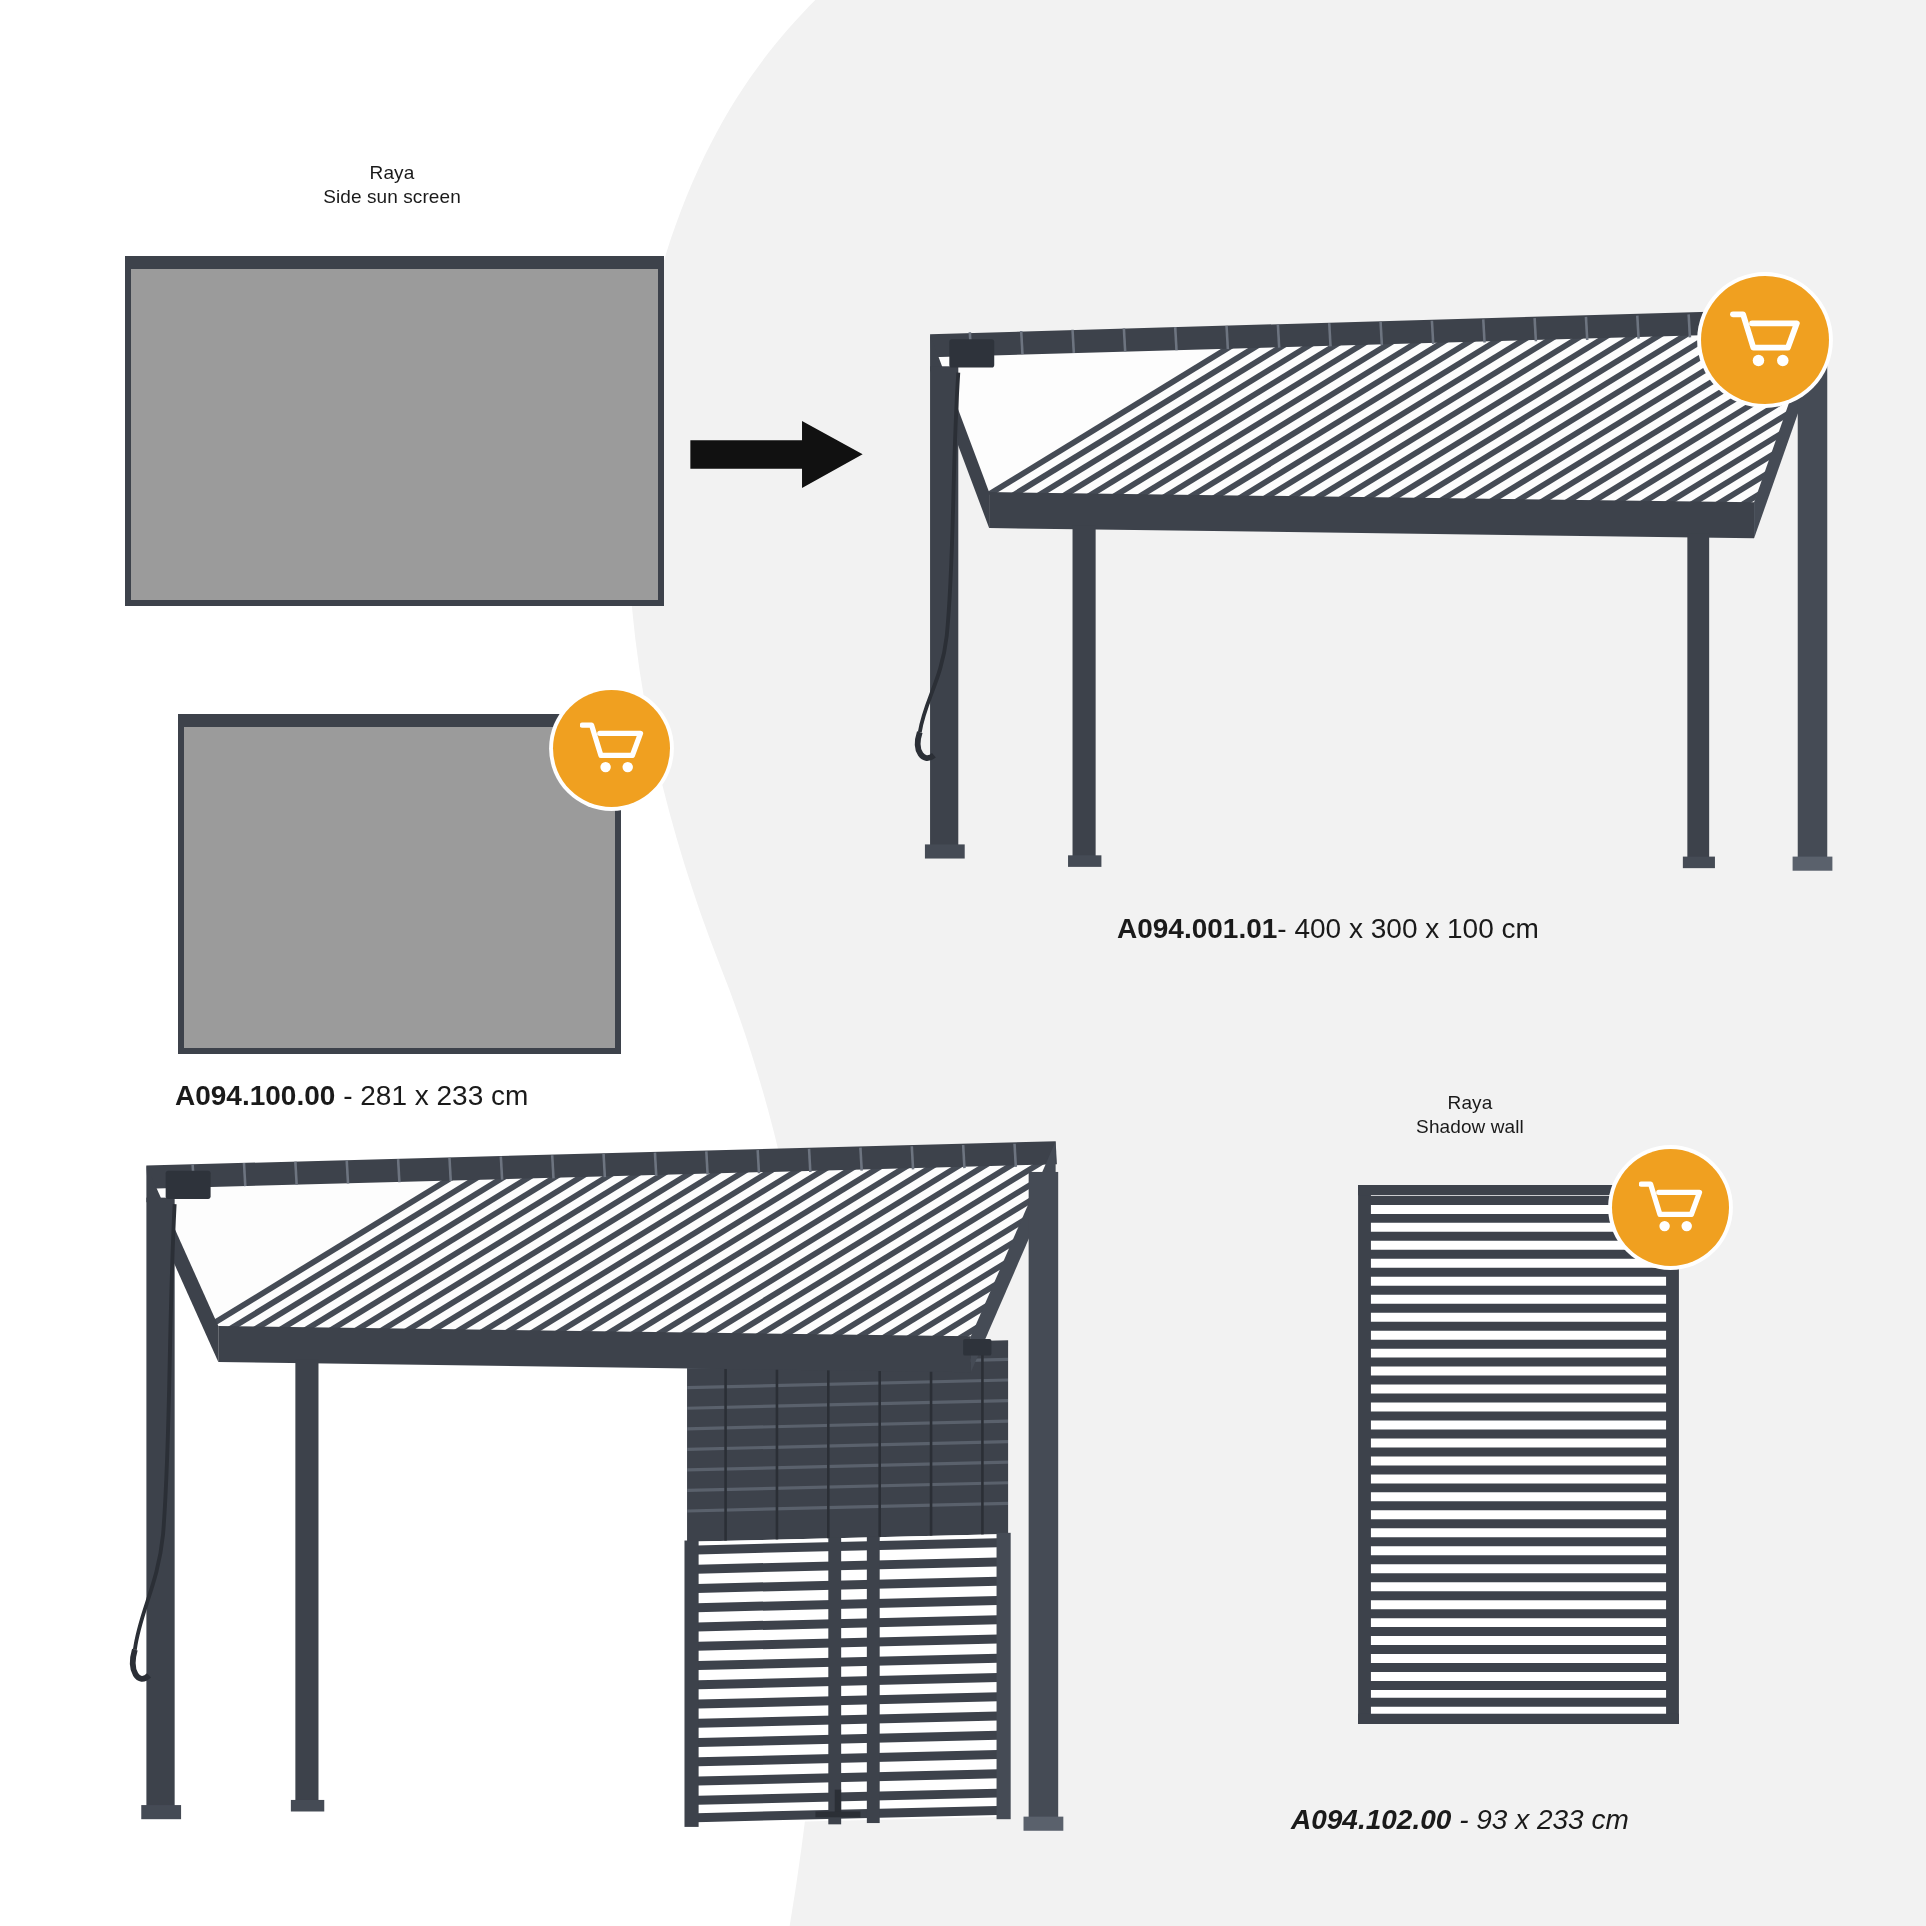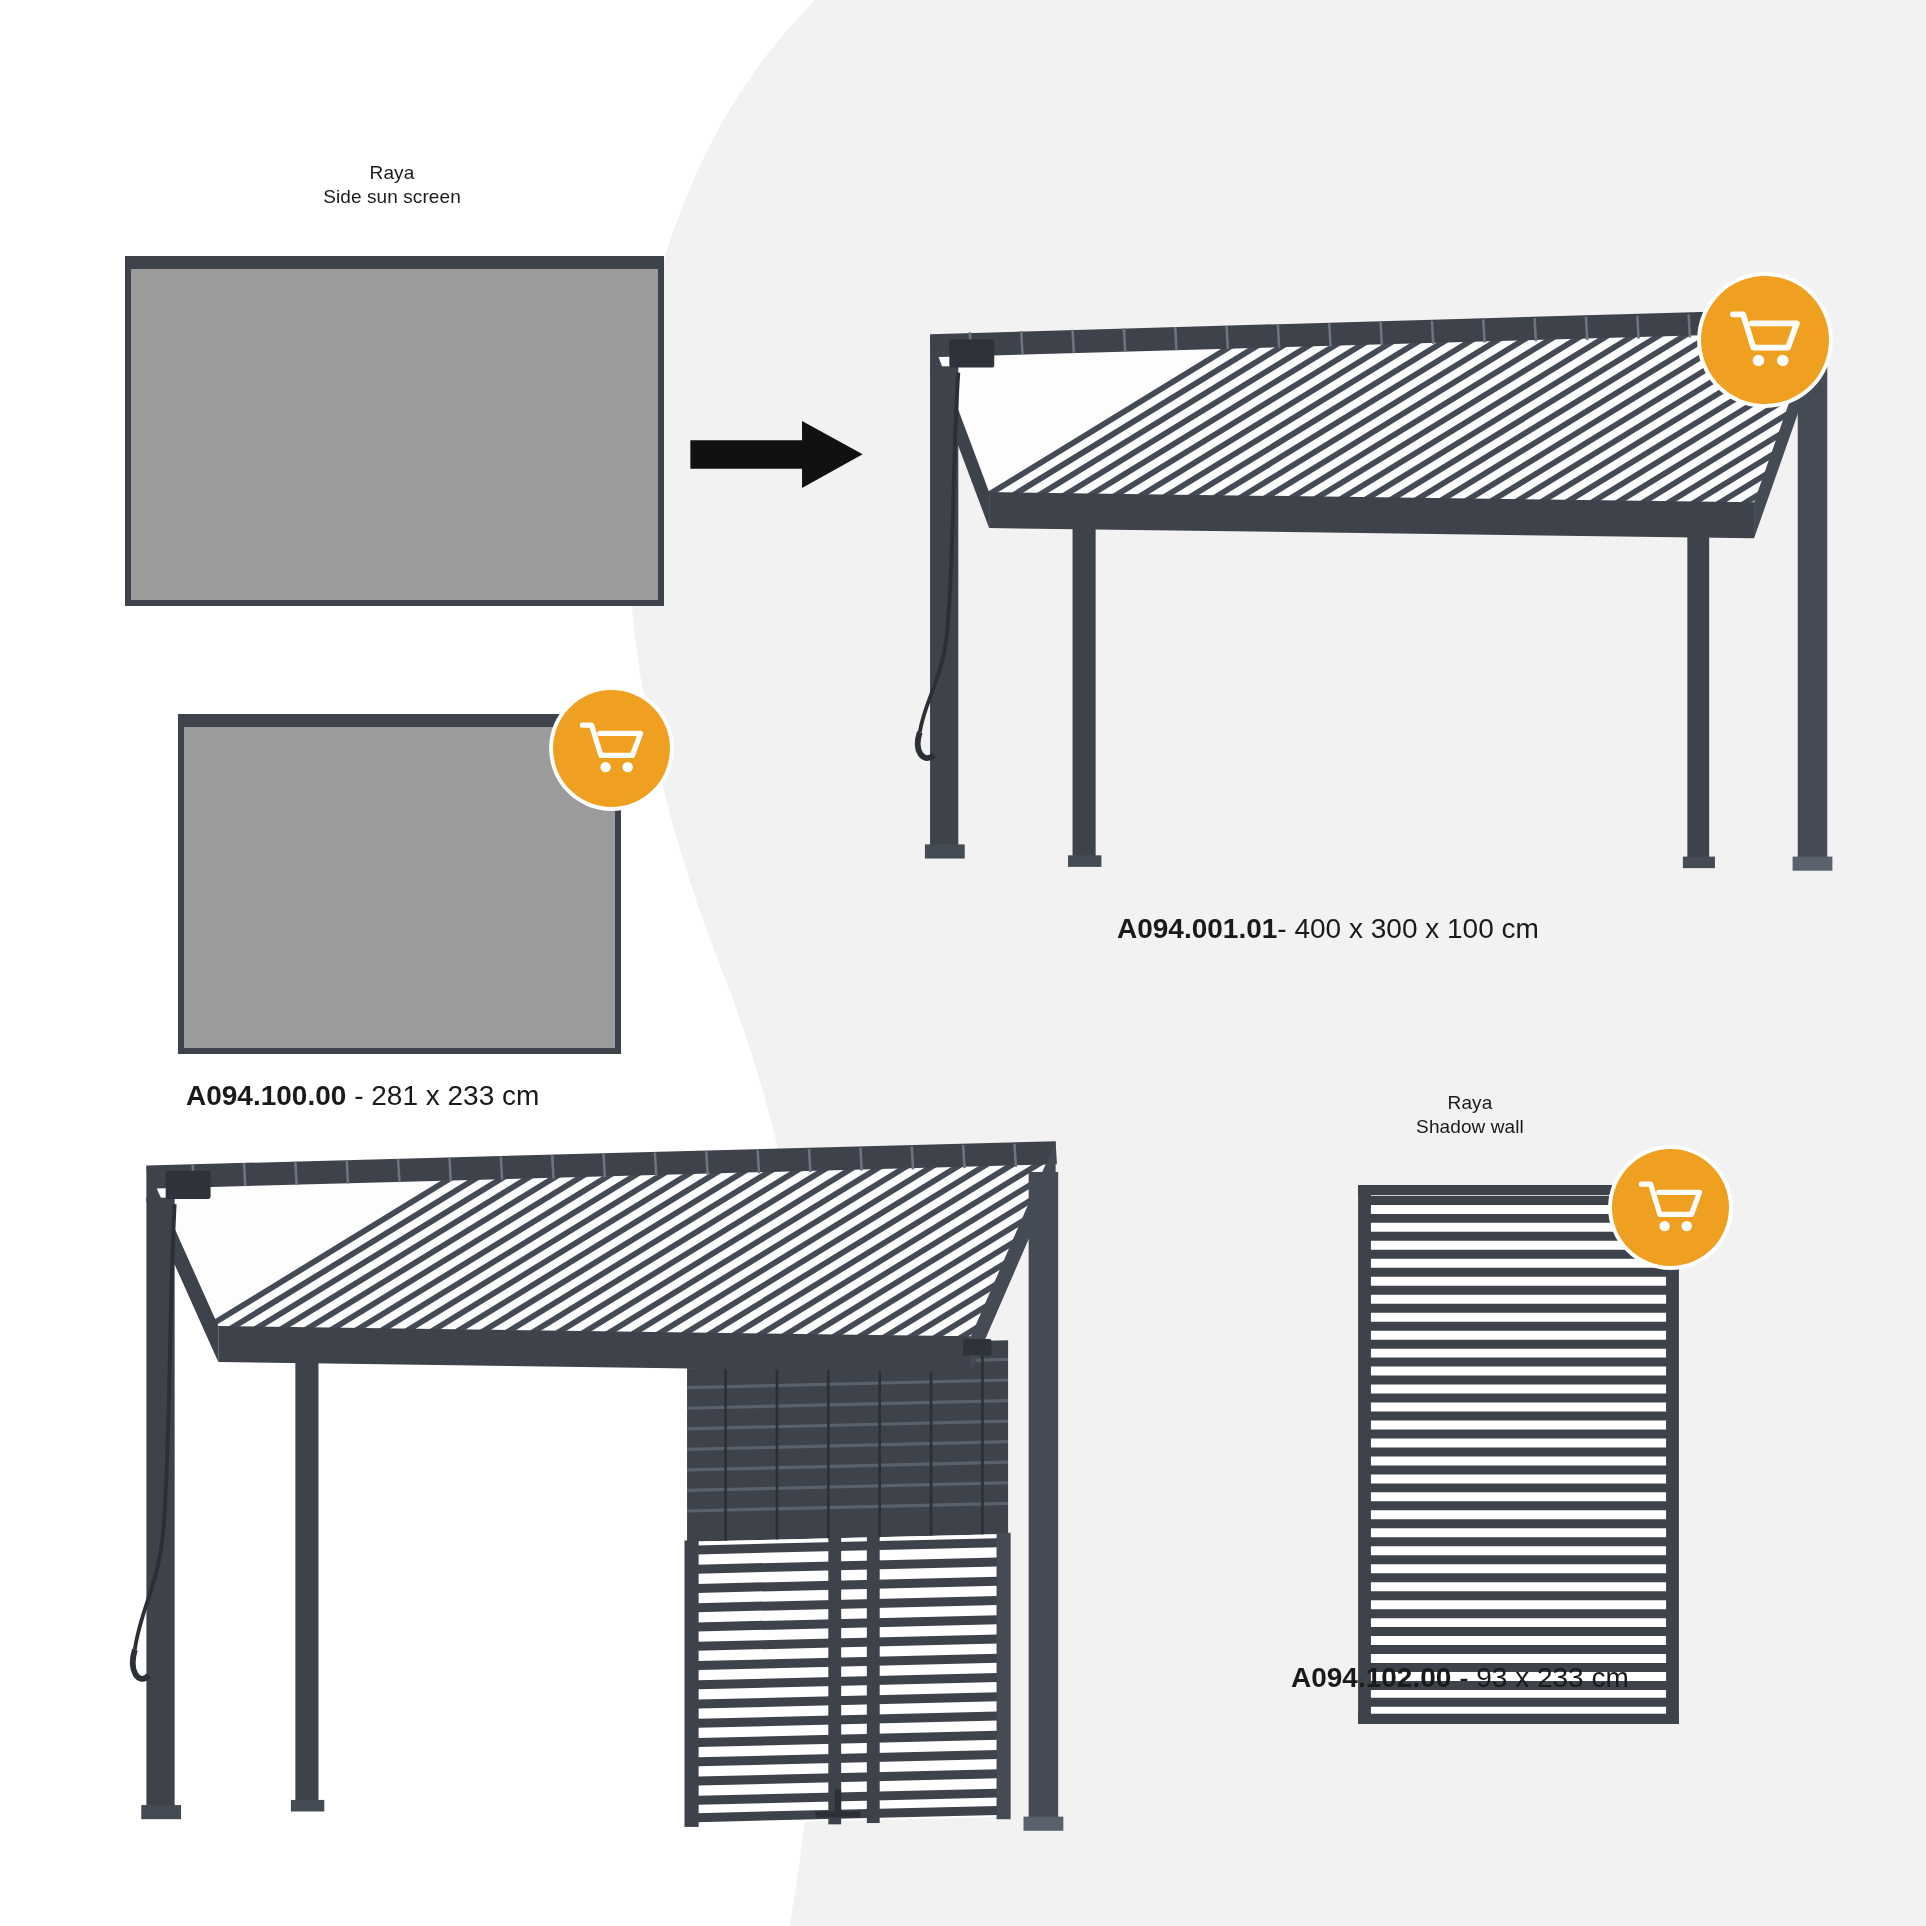--- a/index.html
+++ b/index.html
@@ -214,21 +214,21 @@
 <div class="screen" style="left:178px; top:714px; width:443px; height:340px;"></div>
 
 <div class="cart" style="left:553px; top:690px; width:117px; height:117px;">
   <svg width="64" height="59" viewBox="0 0 110 100">
     <path d="M4 10 h16 l16 52 h54 l14 -38 h-70" fill="none" stroke="#ffffff" stroke-width="9" stroke-linecap="round" stroke-linejoin="round"></path>
     <circle cx="44" cy="82" r="9" fill="#ffffff"></circle>
     <circle cx="82" cy="82" r="9" fill="#ffffff"></circle>
   </svg>
 </div>
 
-<div class="caption" style="left:186px; top:1079px;">
+<div class="caption" style="left:175px; top:1079px;">
   <b>A094.100.00</b><span> - 281 x 233 cm</span>
 </div>
 
 <div class="pergola" style="left:109px; top:1136px; width:1002px; height:732px;">
   <svg viewBox="0 0 1560 1140" width="1002" height="732">
     <defs>
       <clipPath id="roofClipB">
         <polygon points="60,70 1470,40 1340,320 170,300"></polygon>
       </clipPath>
       <clipPath id="wallClipB">
@@ -404,16 +404,16 @@
 </div>
 
 <div class="cart" style="left:1612px; top:1149px; width:117px; height:117px;">
   <svg width="64" height="59" viewBox="0 0 110 100">
     <path d="M4 10 h16 l16 52 h54 l14 -38 h-70" fill="none" stroke="#ffffff" stroke-width="9" stroke-linecap="round" stroke-linejoin="round"></path>
     <circle cx="44" cy="82" r="9" fill="#ffffff"></circle>
     <circle cx="82" cy="82" r="9" fill="#ffffff"></circle>
   </svg>
 </div>
 
-<div class="caption" style="left:1291px; top:1661px;">
+<div class="caption" style="left:1291px; top:1803px;font-style:italic;">
   <b>A094.102.00</b><span> - 93 x 233 cm</span>
 </div>
 
 
 </body></html>

